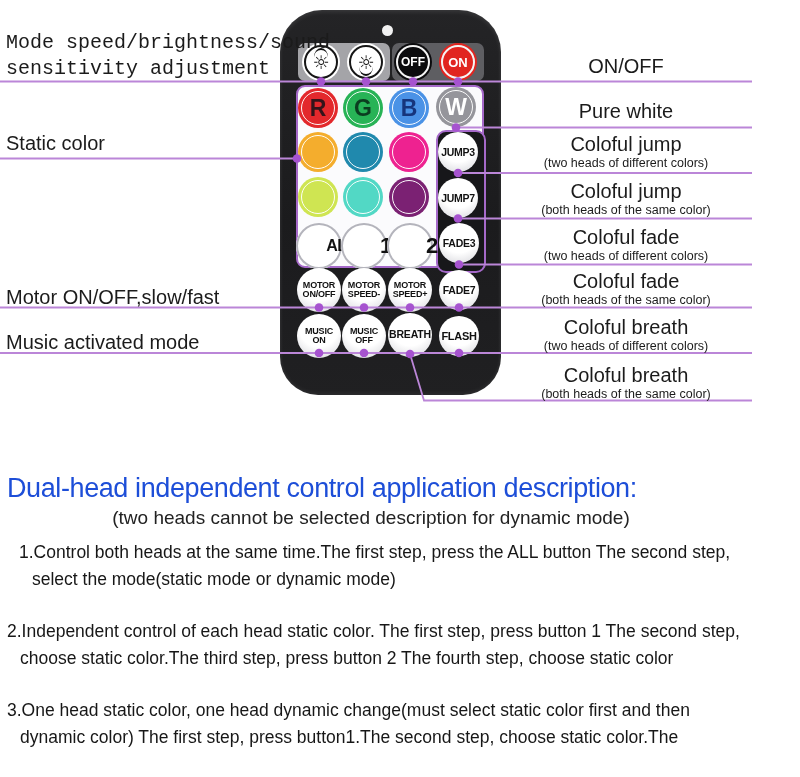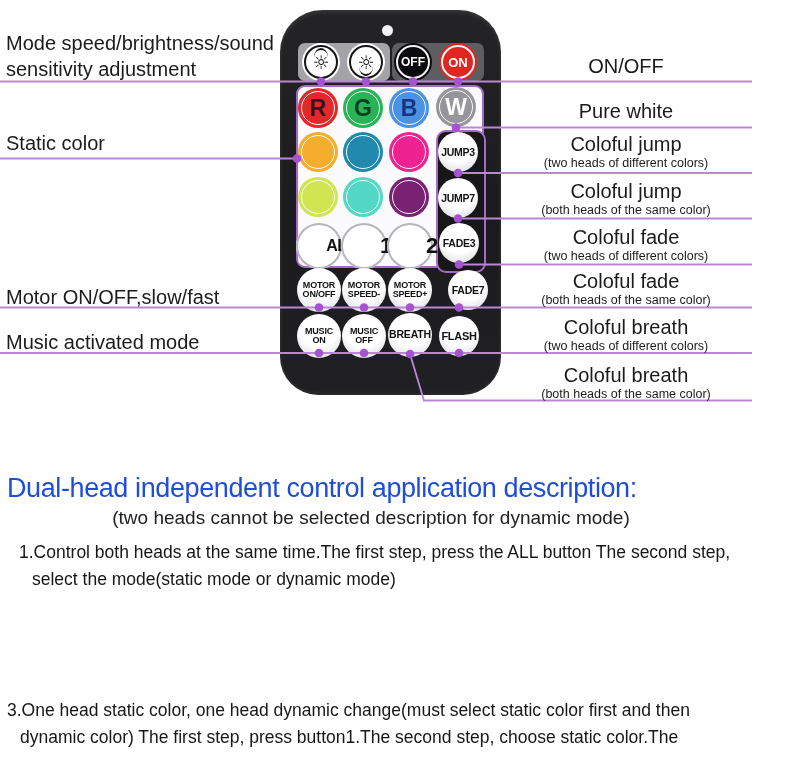--- a/index.html
+++ b/index.html
@@ -98,21 +98,21 @@
     <div class="btn c" style="left:63px;top:167px;background:#52d8c5;"></div>
     <div class="btn c" style="left:109px;top:167px;background:#7b2173;"></div>
 
     <div class="btn wk all" style="left:16px;top:213px;">ALL</div>
     <div class="btn wk num" style="left:61px;top:213px;">1</div>
     <div class="btn wk num" style="left:107px;top:213px;">2</div>
 
     <div class="btn mode side" style="left:158px;top:122px;">JUMP3</div>
     <div class="btn mode side" style="left:158px;top:168px;">JUMP7</div>
     <div class="btn mode side" style="left:159px;top:213px;">FADE3</div>
-    <div class="btn mode side" style="left:159px;top:260px;margin-left:9px;">FADE7</div>
+    <div class="btn mode side" style="left:159px;top:260px;">FADE7</div>
     <div class="btn mode side" style="left:159px;top:306px;font-size:11px;">FLASH</div>
 
     <div class="btn mode mini" style="left:17px;top:258px;">
       <div>MOTOR</div>
       <div>ON/OFF</div>
     </div>
     <div class="btn mode mini" style="left:62px;top:258px;">
       <div>MOTOR</div>
       <div>SPEED-</div>
     </div>
@@ -157,21 +157,21 @@
       <circle cx="364" cy="307.5" r="4.3"></circle>
       <circle cx="410" cy="307.5" r="4.3"></circle>
       <circle cx="459" cy="307.5" r="4.3"></circle>
       <circle cx="319" cy="353" r="4.3"></circle>
       <circle cx="364" cy="353" r="4.3"></circle>
       <circle cx="410" cy="354" r="4.3"></circle>
       <circle cx="459" cy="353" r="4.3"></circle>
     </g>
   </svg>
 
-  <div class="llabel" style="top:30px;">
+  <div class="llabel" style="top:30px;font-family:Liberation Mono, monospace;">
     <div>Mode speed/brightness/sound</div>
     <div>sensitivity adjustment</div>
   </div>
   <div class="llabel" style="top:130px;">Static color</div>
   <div class="llabel" style="top:284px;">Motor ON/OFF,slow/fast</div>
   <div class="llabel" style="top:329px;">Music activated mode</div>
 
   <div class="rlabel" style="top:54px;">
     <div class="title">ON/OFF</div>
   </div>
@@ -202,18 +202,22 @@
     <div class="title">Coloful breath</div>
     <div class="sub">(both heads of the same color)</div>
   </div>
 
   <div class="heading">Dual-head independent control application description:</div>
   <div class="subheading">(two heads cannot be selected description for dynamic mode)</div>
   <div class="item item1">
     <div>1.Control both heads at the same time.The first step, press the ALL button The second step,</div>
     <div>select the mode(static mode or dynamic mode)</div>
   </div>
+  <div class="item item2">
+    <div>2.Independent control of each head static color. The first step, press button 1 The second step,</div>
+    <div>choose static color.The third step, press button 2 The fourth step, choose static color</div>
+  </div>
   <div class="item item3">
     <div>3.One head static color, one head dynamic change(must select static color first and then</div>
     <div>dynamic color) The first step, press button1.The second step, choose static color.The</div>
   </div>
 
 </div>
 
 </body></html>

